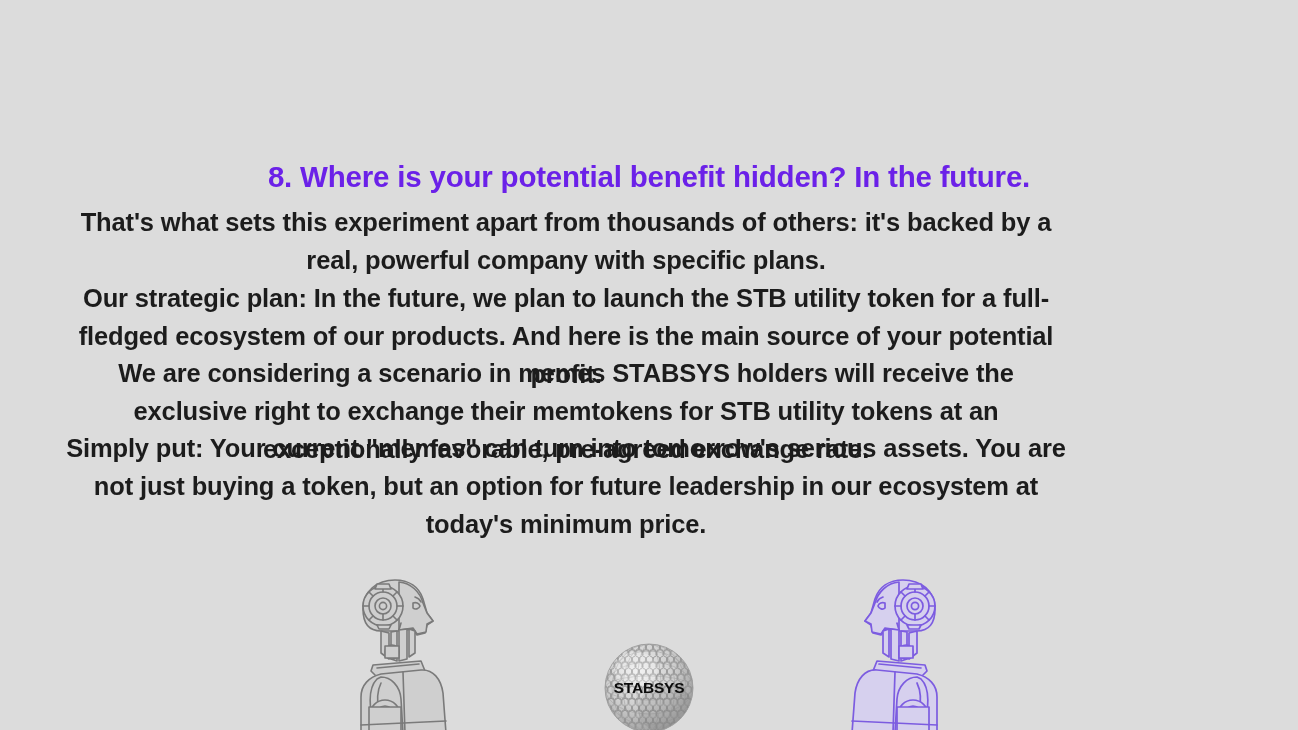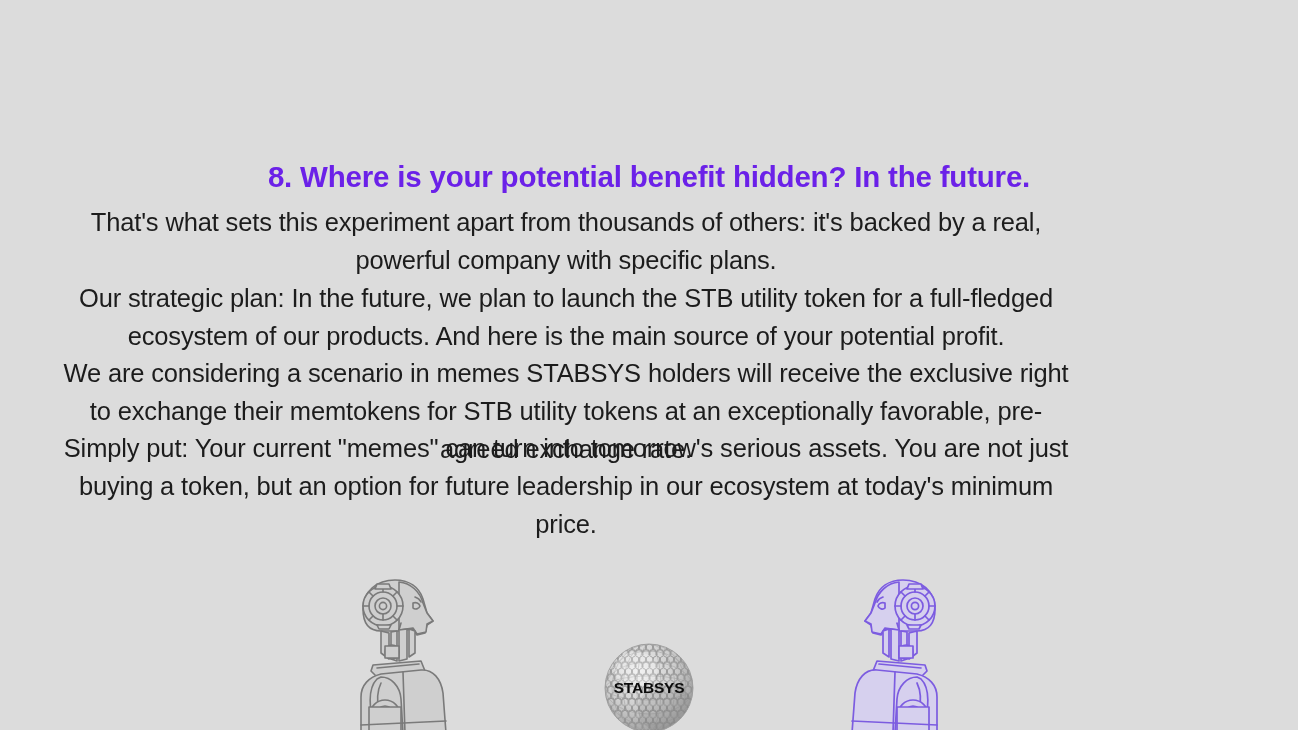--- a/index.html
+++ b/index.html
@@ -45,21 +45,21 @@
     line-height: 38px;
     white-space: nowrap;
   }
   .para {
     position: absolute;
     left: 0;
     width: 1132px;
     text-align: center;
     color: #1c1c1c;
     font-size: 25.5px;
-    font-weight: normal;
+    font-weight: bold;
     line-height: 38px;
     letter-spacing: -0.15px;
     margin: 0;
     padding: 0 60px;
     box-sizing: border-box;
   }
   .p1 { top: 203px; }
   .p2 { top: 279px; }
   .p3 { top: 354px; }
   .p4 { top: 429px; }

